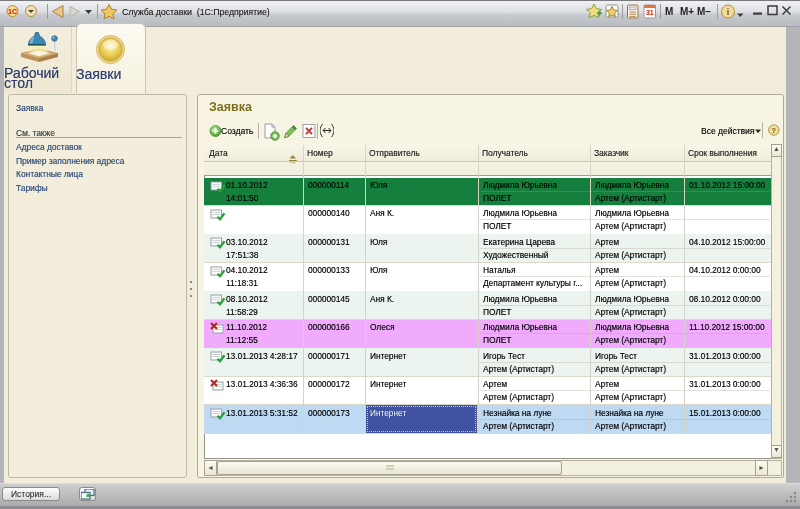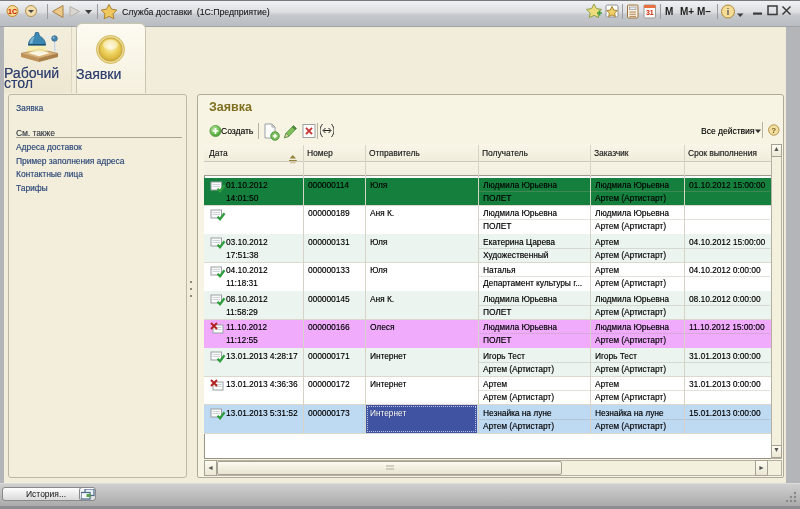--- a/index.html
+++ b/index.html
@@ -213,21 +213,21 @@
     </div>
     <div class="sub" style="top:191px"></div>
     <div class="rline" style="top:205.3px"></div>
     <div class="row" style="top:205.95px;background:#ffffff">
       <div class="abs" style="left:6px;top:2px"><svg width="16" height="14">
           <rect x="1" y="2" width="10.5" height="8" fill="#fbfbfa" stroke="#9aa0a6"></rect>
           <rect x="2.5" y="4" width="7.5" height="1" fill="#ccd4da"></rect>
           <rect x="2.5" y="6" width="7.5" height="1" fill="#ccd4da"></rect>
           <path d="M7.5 8.7 L10 11.2 L14.5 5.2" stroke="#2f9e3f" stroke-width="2.3" fill="none"></path>
         </svg></div>
-      <div class="cell" style="left:104px;width:58px">000000189</div>
+      <div class="cell" style="left:104px;width:58px">000000140</div>
       <div class="cell" style="left:166px;width:108px">Аня К.</div>
       <div class="cell" style="left:279px;width:108px">Людмила Юрьевна<br>ПОЛЕТ</div>
       <div class="cell" style="left:391px;width:90px">Людмила Юрьевна<br>Артем (Артистарт)</div>
     </div>
     <div class="sub" style="top:219.45px"></div>
     <div class="rline" style="top:233.75px"></div>
     <div class="row" style="top:234.4px;background:#ecf4ef">
       <div class="abs" style="left:6px;top:2px"><svg width="16" height="14">
           <rect x="1" y="2" width="10.5" height="8" fill="#fbfbfa" stroke="#9aa0a6"></rect>
           <rect x="2.5" y="4" width="7.5" height="1" fill="#ccd4da"></rect>
@@ -353,21 +353,21 @@
 <div class="abs" id="hscroll"></div>
 <div class="sbtn" style="left:204px;top:460px;width:13px;height:16px;line-height:14px">◄</div>
 <div class="sbtn" style="left:755px;top:460px;width:13px;height:16px;line-height:14px">►</div>
 <div class="abs" id="hthumb"></div>
 <svg class="abs" style="left:386px;top:465px" width="10" height="6">
     <path d="M0 1 h8 M0 4 h8" stroke="#b0ab98"></path>
   </svg>
 
 <div class="abs" id="statusbar"></div>
 <div class="abs" id="bottomedge"></div>
-<div class="sbut" style="left:2px;top:487px;width:88px;height:14px;line-height:13px">История...</div>
+<div class="sbut" style="left:2px;top:487px;width:58px;height:14px;line-height:13px">История...</div>
 <div class="sbut" style="left:79px;top:487px;width:17px;height:14px"></div>
 <svg class="abs" style="left:81px;top:489px" width="14" height="11">
  <rect x="4" y="0" width="9" height="6.5" fill="#e8f0f6" stroke="#4a6888" stroke-width="1.2"></rect>
  <rect x="0" y="3.5" width="9" height="6.5" fill="#f4f8fa" stroke="#4a6888" stroke-width="1.2"></rect>
  <rect x="5.5" y="5" width="4" height="3" fill="#5aa048"></rect>
 </svg>
 <svg class="abs" style="left:786px;top:491px" width="12" height="12">
  <circle cx="9" cy="2" r="1.2" fill="#888"></circle>
     <circle cx="9" cy="6" r="1.2" fill="#888"></circle>
  <circle cx="9" cy="10" r="1.2" fill="#888"></circle>

